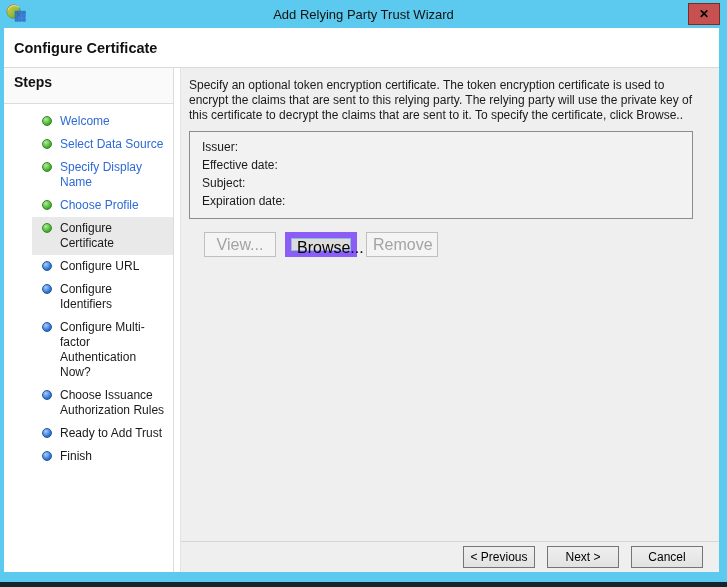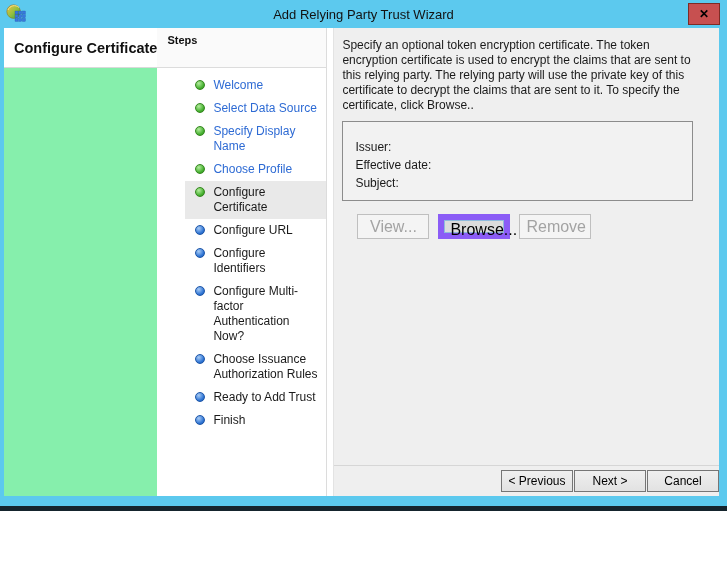--- a/index.html
+++ b/index.html
@@ -1,17 +1,17 @@
 <!DOCTYPE html>
 <html style="--titlebar: #5CC9EE; --close_button: #C75050; --step_done: #45B02F; --step_pending: #2E74D4; --link_blue: #2E6BD4;"><head>
 <meta charset="utf-8">
 <style>
   html,body{margin:0;padding:0;background:#fff;}
   .window{
-    position:relative;width:727px;height:511px;
+    position:relative;width:727px;height:587px;
     background:var(--titlebar,#5CC9EE);
     font-family:"Liberation Sans",sans-serif;
     -webkit-font-smoothing:antialiased;
     overflow:hidden;
   }
   
   .titlebar{position:absolute;top:0;left:0;right:0;height:28px;}
   .app-icon{position:absolute;left:6px;top:4px;width:20px;height:20px;}
   .window-title{
     position:absolute;left:0;right:0;top:0;height:28px;
@@ -22,35 +22,35 @@
     position:absolute;right:7px;top:3px;width:32px;height:22px;
     background:var(--close_button,#C75050);
     border:1px solid #7E2B25;
     display:flex;align-items:center;justify-content:center;
     color:#000;font-weight:bold;font-size:12px;line-height:1;
     cursor:default;box-sizing:border-box;
   }
   
   .frame{
     position:absolute;top:28px;left:4px;right:8px;bottom:15px;
-    background:#86efac;display:flex;flex-direction:row;justify-content:flex-end;
+    background:#86efac;display:flex;flex-direction:column;justify-content:flex-end;
   }
   .bottom-dark{position:absolute;left:0;right:0;bottom:0;height:5px;background:#15242D;}
   
   .header{
     height:40px;flex:none;background:#fff;border-bottom:1px solid #D9D9D9;
     display:flex;align-items:center;padding-left:10px;box-sizing:border-box;
   }
   .header .page-title{font-size:14.5px;font-weight:bold;color:#111;}
   
   .body{flex:1;display:flex;background:#fff;min-height:0;}
   .sidebar{width:170px;flex:none;border-right:1px solid #DCDCDC;box-sizing:border-box;background:#fff;}
   .steps-title{
-    font-size:11px;font-weight:bold;color:#111;
-    padding:6px 10px 21px 10px;border-bottom:1px solid #DCDCDC;background:#FAFAFA;
+    font-size:14px;font-weight:bold;color:#111;
+    padding:6px 10px 13px 10px;border-bottom:1px solid #DCDCDC;background:#FAFAFA;
   }
   .steps-list{list-style:none;margin:6px 0 0 0;padding:0;font-size:12px;}
   .step{display:flex;align-items:flex-start;gap:8px;padding:4px 8px 4px 10px;line-height:15px;margin-left:28px;}
   .step .dot{width:10px;height:10px;border-radius:50%;flex:none;margin-top:2px;box-sizing:border-box;}
   .step.completed .dot,.step.current .dot{
     background:radial-gradient(circle at 35% 30%, #B4EC9E, var(--step_done,#45B02F) 65%, #2F861F);
     border:1px solid #35871F;
   }
   .step.upcoming .dot{
     background:radial-gradient(circle at 35% 30%, #A9CCF4, var(--step_pending,#2E74D4) 65%, #1B54A6);
@@ -61,38 +61,38 @@
   .step.current .label,.step.upcoming .label{color:#1A1A1A;}
   
   .content-wrap{
     flex:1;margin-left:6px;background:#EFEFEF;border-left:1px solid #E3E3E3;
     display:flex;flex-direction:column;min-width:0;box-sizing:border-box;
   }
   .page{flex:1;padding:10px 26px 0 8px;min-height:0;}
   .instruction{font-size:12px;line-height:15px;color:#1A1A1A;}
   .cert-box{
     margin-top:8px;border:1px solid #8C8C8C;background:#F2F2F2;
-    padding:16px 12px 8px 12px;
+    padding:6px 12px 8px 12px;
   }
   .cert-row{font-size:12px;line-height:18px;color:#1A1A1A;}
   .action-row{margin-top:13px;padding-left:15px;display:flex;gap:9px;}
   .btn{
     width:72px;height:25px;font-size:16px;font-family:"Liberation Sans",sans-serif;
     box-sizing:border-box;
   }
   .btn.disabled{color:#A3A3A3;background:#F4F4F4;border:1px solid #BFBFBF;}
   .btn.focused{
     color:#000;background:#DCDCDC;border:6px solid #8b5cf6;
     box-shadow:inset 0 0 0 1px #8FBBDD;
   }
   
   .footer{
     height:31px;flex:none;border-top:1px solid #D6D6D6;background:#EFEFEF;
-    display:flex;align-items:center;justify-content:flex-end;gap:1px;
-    padding-right:0;box-sizing:border-box;
+    display:flex;align-items:center;justify-content:flex-end;gap:12px;
+    padding-right:16px;box-sizing:border-box;
   }
   .btn2{
     width:72px;height:22px;font-size:12px;font-family:"Liberation Sans",sans-serif;
     color:#000;background:linear-gradient(#EFEFEF,#E2E2E2);
     border:1px solid #757575;box-sizing:border-box;
   }
 </style>
 </head>
 <body>
 
@@ -186,20 +186,21 @@
       </div>
 
       <div class="content-wrap">
         <div class="page">
           <div class="instruction">Specify an optional token encryption certificate.  The token encryption certificate is used to encrypt the claims that are sent to this relying party.  The relying party will use the private key of this certificate to decrypt the claims that are sent to it.  To specify the certificate, click Browse..</div>
 
           <div class="cert-box">
               <div class="cert-row">Issuer:</div>
               <div class="cert-row">Effective date:</div>
               <div class="cert-row">Subject:</div>
+              <div class="cert-row">Expiration date:</div>
             </div>
 
           <div class="action-row">
             <button class="btn disabled" disabled="">View...</button>
             <button class="btn focused">Browse...</button>
             <button class="btn disabled" disabled="">Remove</button>
           </div>
         </div>
 
         <div class="footer">

